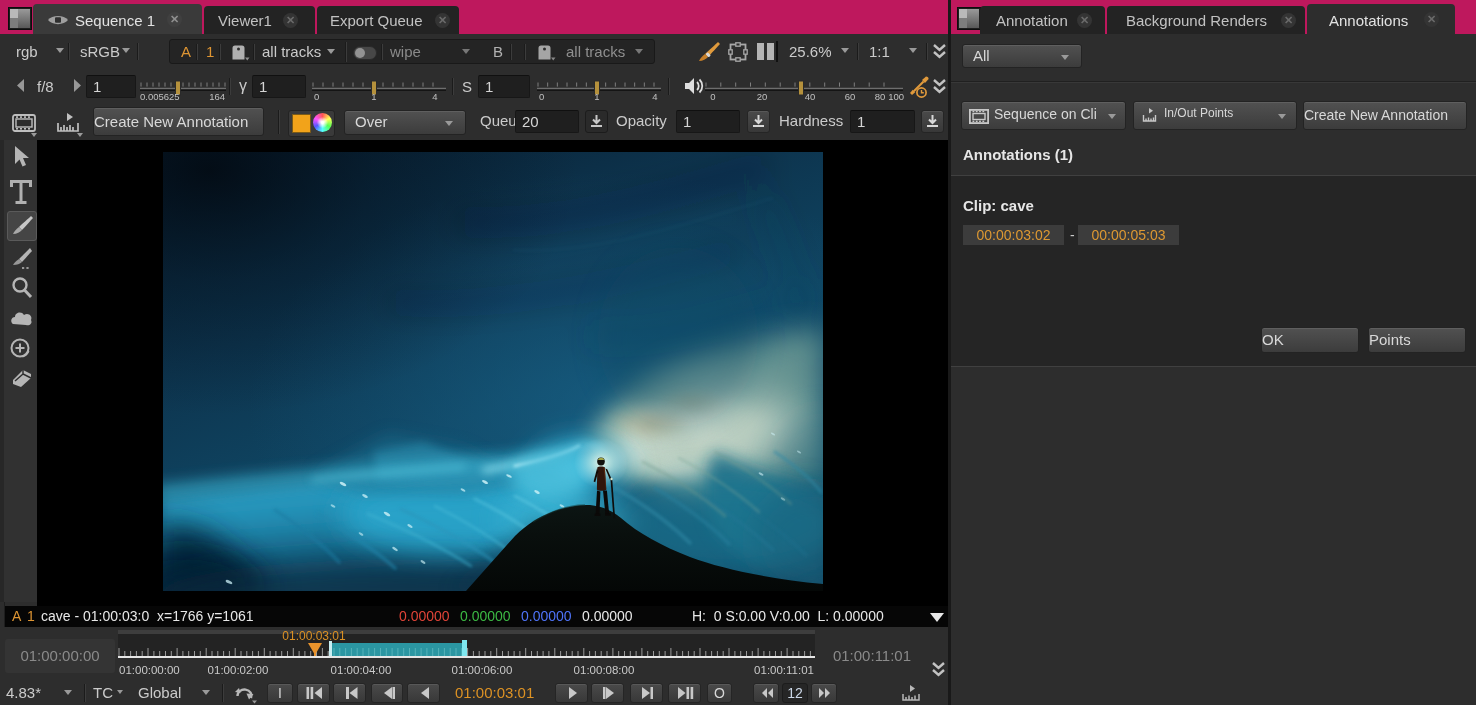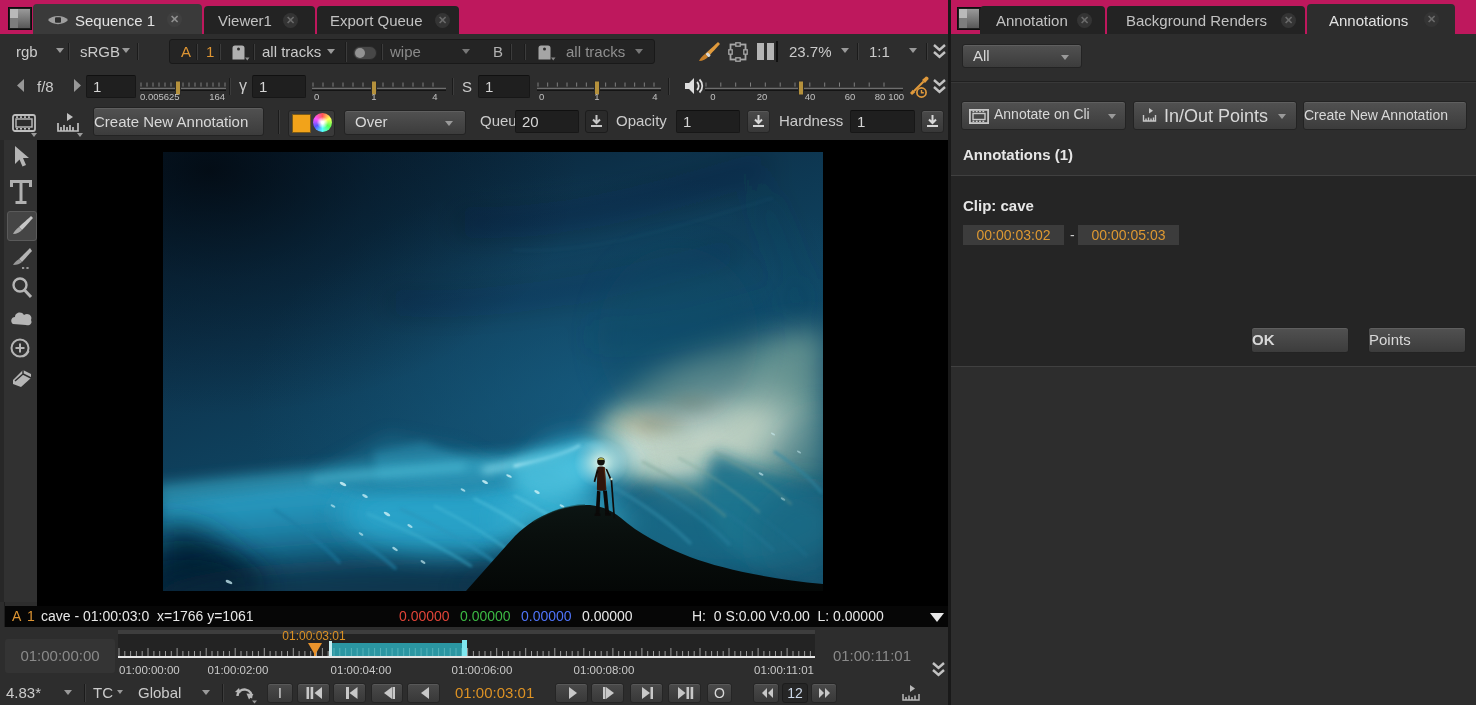--- a/index.html
+++ b/index.html
@@ -105,21 +105,21 @@
     <svg class="abs" style="left:727px;top:7px;" width="22" height="22" viewBox="0 0 22 22">
       <rect x="3.5" y="3.5" width="15" height="15" fill="none" stroke="#a8a8a8" stroke-width="1.8"></rect>
       <rect x="8.8" y="1.8" width="4.4" height="3.4" fill="#2d2d2d" stroke="#a8a8a8" stroke-width="1.3"></rect>
       <rect x="8.8" y="16.8" width="4.4" height="3.4" fill="#2d2d2d" stroke="#a8a8a8" stroke-width="1.3"></rect>
       <rect x="1.8" y="8.8" width="3.4" height="4.4" fill="#2d2d2d" stroke="#a8a8a8" stroke-width="1.3"></rect>
       <rect x="16.8" y="8.8" width="3.4" height="4.4" fill="#2d2d2d" stroke="#a8a8a8" stroke-width="1.3"></rect>
     </svg>
     <div class="abs" style="left:757px;top:9px;width:7px;height:17px;background:#b5b5b5;"></div>
     <div class="abs" style="left:767px;top:9px;width:7px;height:17px;background:#b5b5b5;"></div>
     <div class="abs" style="left:776px;top:7px;width:2px;height:21px;background:#111;"></div>
-    <span class="lbl" style="left:789px;top:9px;">23.7%</span>
+    <span class="lbl" style="left:789px;top:9px;">25.6%</span>
     <span class="arr" style="left:841px;top:14px;"></span>
     <div class="vsep" style="left:857px;top:9px;height:17px;"></div>
     <span class="lbl" style="left:869px;top:9px;">1:1</span>
     <span class="arr" style="left:909px;top:14px;"></span>
     <div class="vsep" style="left:926px;top:9px;height:17px;"></div>
     <svg class="abs" style="left:932px;top:9px;" width="15" height="17" viewBox="0 0 15 17">
       <path d="M2 2 L7.5 7 L13 2" fill="none" stroke="#c2c2c2" stroke-width="2.4"></path>
       <path d="M2 9 L7.5 14 L13 9" fill="none" stroke="#c2c2c2" stroke-width="2.4"></path>
     </svg>
   </div>
@@ -834,38 +834,38 @@
             <rect x="3.5" y="1.8" width="1.8" height="1.4"></rect>
             <rect x="6.8" y="1.8" width="1.8" height="1.4"></rect>
             <rect x="10.1" y="1.8" width="1.8" height="1.4"></rect>
             <rect x="13.4" y="1.8" width="1.8" height="1.4"></rect>
       <rect x="3.5" y="11.6" width="1.8" height="1.4"></rect>
             <rect x="6.8" y="11.6" width="1.8" height="1.4"></rect>
             <rect x="10.1" y="11.6" width="1.8" height="1.4"></rect>
             <rect x="13.4" y="11.6" width="1.8" height="1.4"></rect>
           </g>
       </svg>
-      <span class="lbl" style="left:32px;top:4px;font-size:14px;">Annotate on Cli</span>
+      <span class="lbl" style="left:32px;top:4px;font-size:14px;">Sequence on Cli</span>
       <span class="arr" style="left:146px;top:12px;"></span>
     </div>
     <div class="btn" style="left:182px;top:101px;width:164px;height:29px;">
       <svg class="abs" style="left:8px;top:6px" width="18" height="17" viewBox="0 0 18 17">
         <path d="M7 0 l4 2.8 -4 2.8 z" fill="#c8c8c8"></path>
         <path d="M1.5 7 v6 h12 v-6 M4 13 v-2.5 M6.5 13 v-3.5 M9 13 v-2.5 M11.5 13 v-3.5" fill="none" stroke="#c8c8c8" stroke-width="1.4"></path>
       </svg>
-      <span class="lbl" style="left:30px;top:4px;font-size:18px;">In/Out Points</span>
+      <span class="lbl" style="left:30px;top:4px;font-size:12px;">In/Out Points</span>
       <span class="arr" style="left:144px;top:12px;"></span>
     </div>
     <div class="btn" style="left:352px;top:101px;width:164px;height:29px;line-height:27px;font-size:14px;">Create New Annotation</div>
 
     <span class="lbl" style="left:12px;top:146px;font-weight:bold;color:#e6e6e6;">Annotations (1)</span>
 
     <div class="abs" style="left:0;top:175px;width:525px;height:192px;background:#252525;border-top:1px solid #404040;border-bottom:1px solid #404040;box-sizing:border-box;">
       <span class="lbl" style="left:12px;top:21px;font-weight:bold;color:#e6e6e6;">Clip: cave</span>
       <div class="abs" style="left:12px;top:49px;width:101px;height:20px;background:#3c3c3c;color:#dd9832;font-size:14px;text-align:center;line-height:20px;">00:00:03:02</div>
       <span class="lbl" style="left:119px;top:51px;font-size:14px;color:#c8c8c8;">-</span>
       <div class="abs" style="left:127px;top:49px;width:101px;height:20px;background:#3c3c3c;color:#dd9832;font-size:14px;text-align:center;line-height:20px;">00:00:05:03</div>
-      <div class="btn" style="left:300px;top:151px;width:98px;height:26px;line-height:24px;font-weight:bold;">OK</div>
+      <div class="btn" style="left:310px;top:151px;width:98px;height:26px;line-height:24px;">OK</div>
       <div class="btn" style="left:417px;top:151px;width:98px;height:26px;line-height:24px;">Points</div>
     </div>
   </div>
 
 </div>
 
 </body></html>

